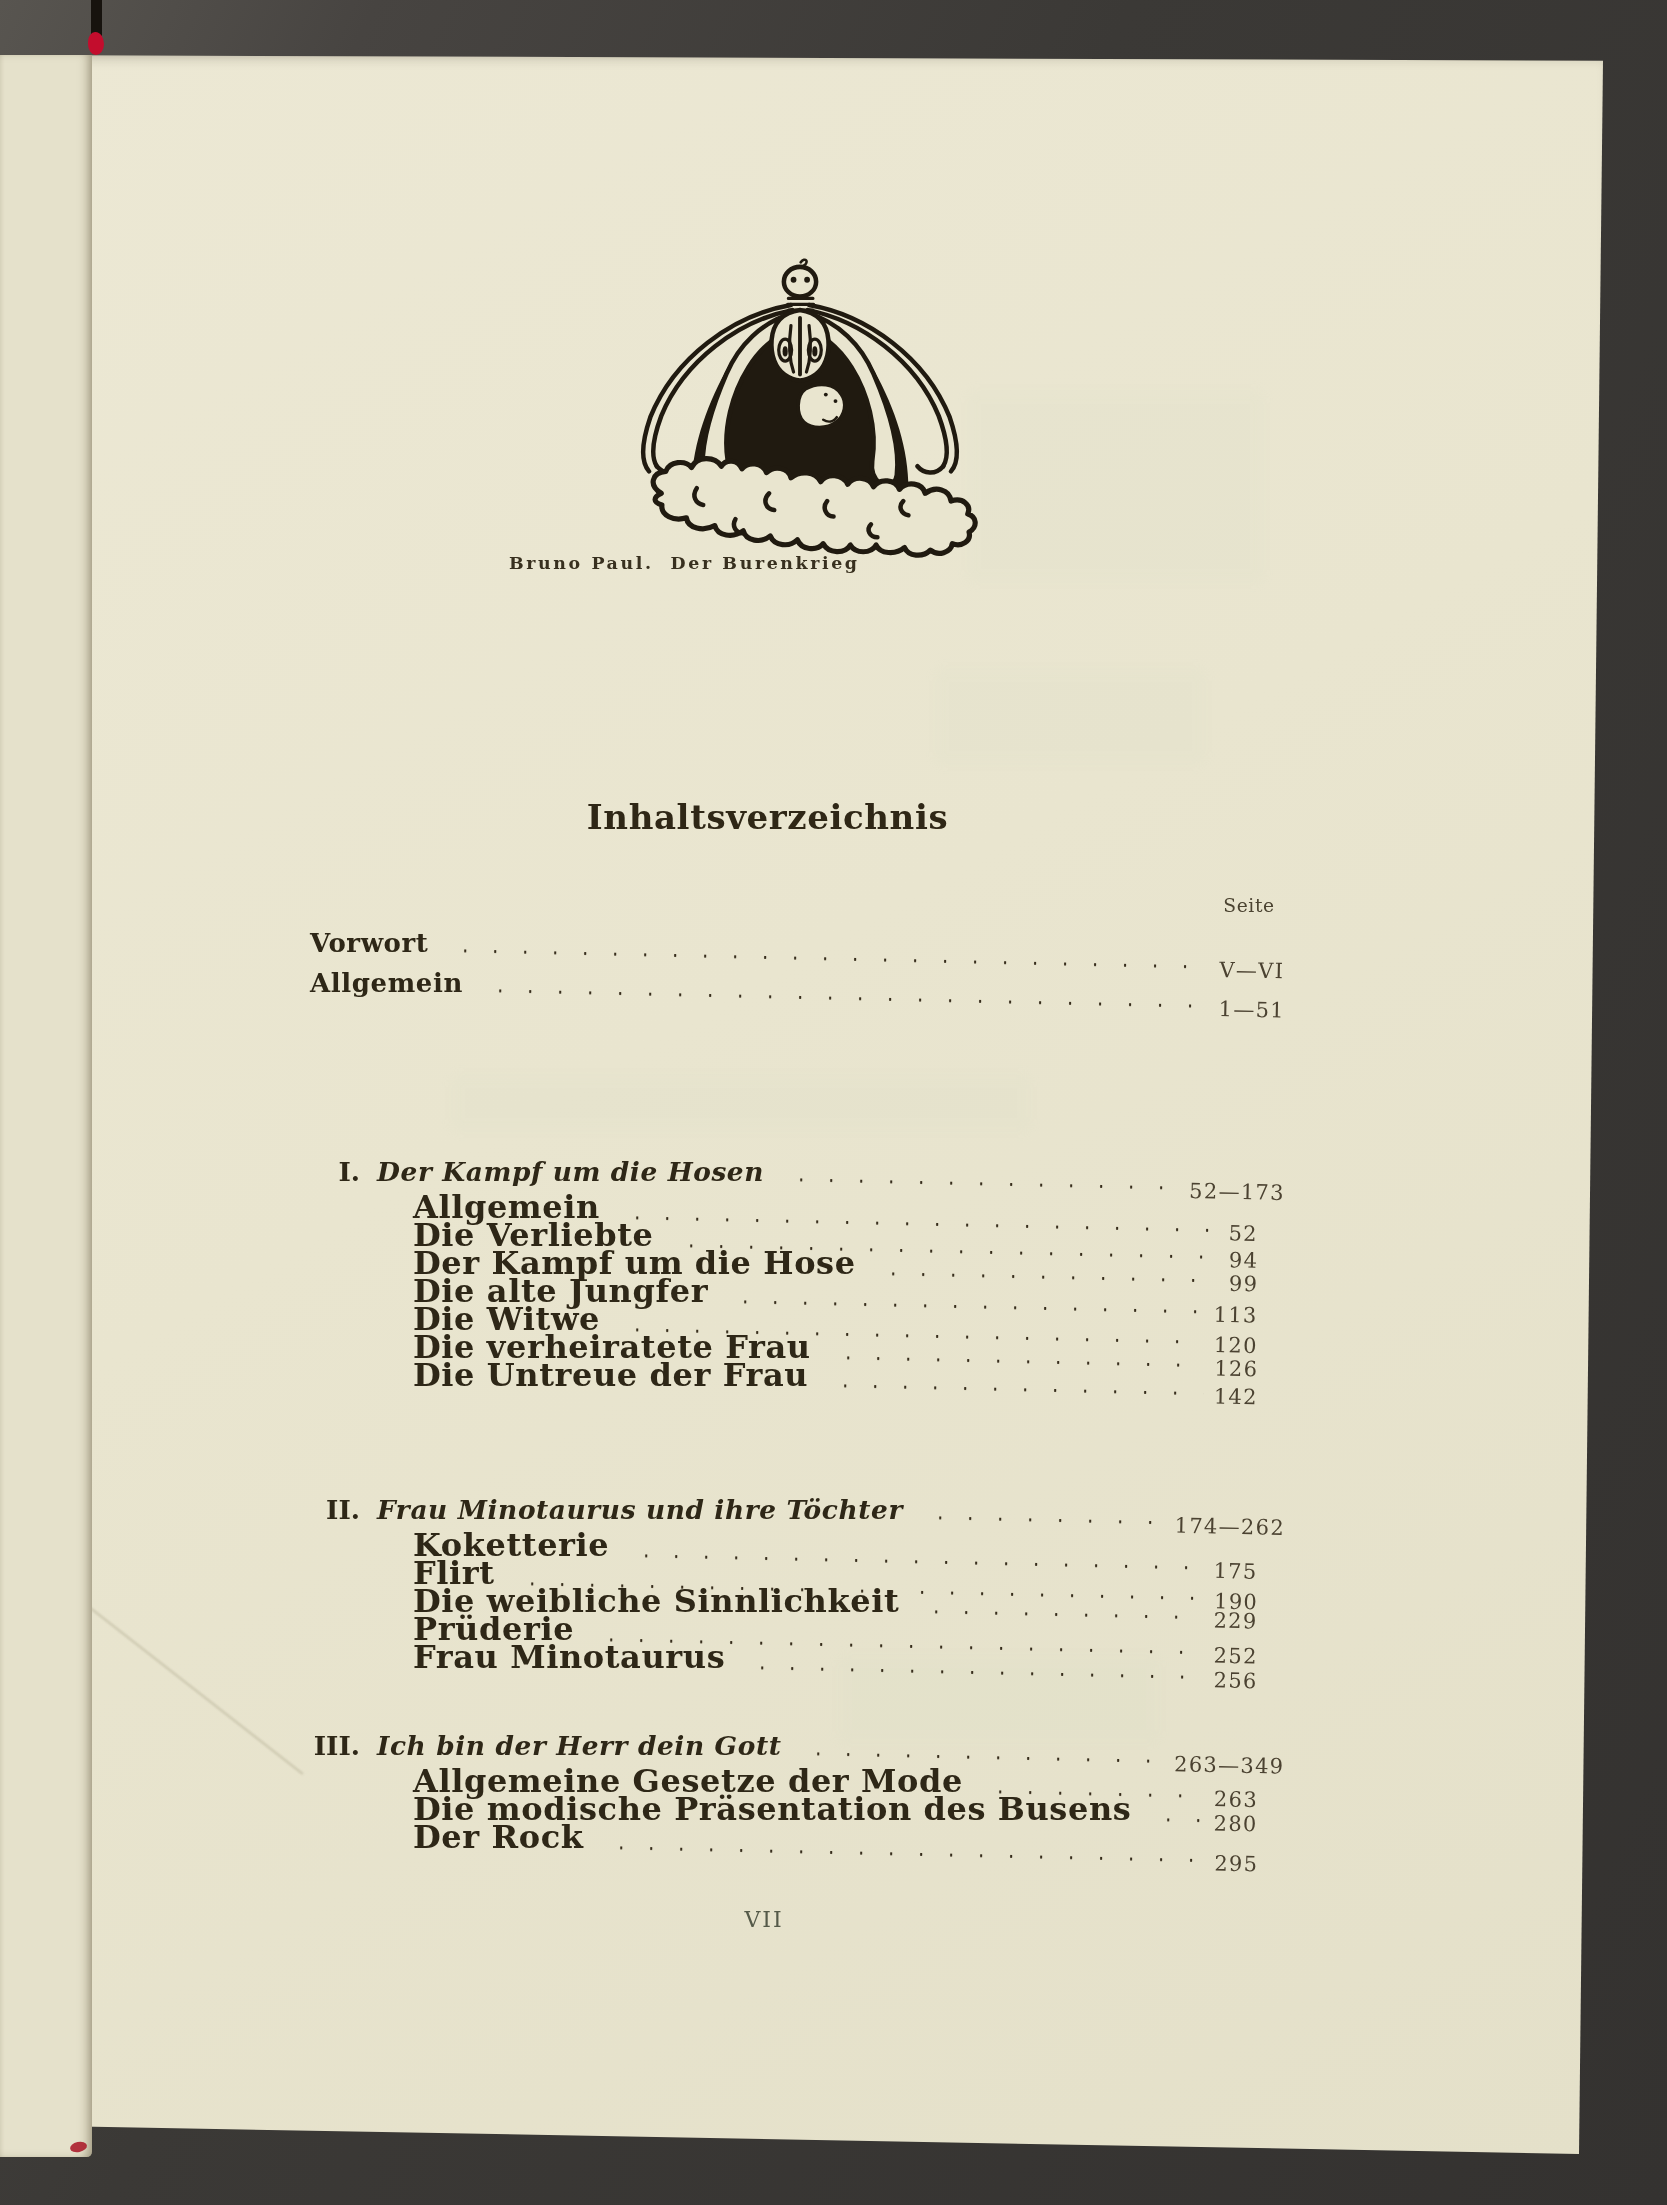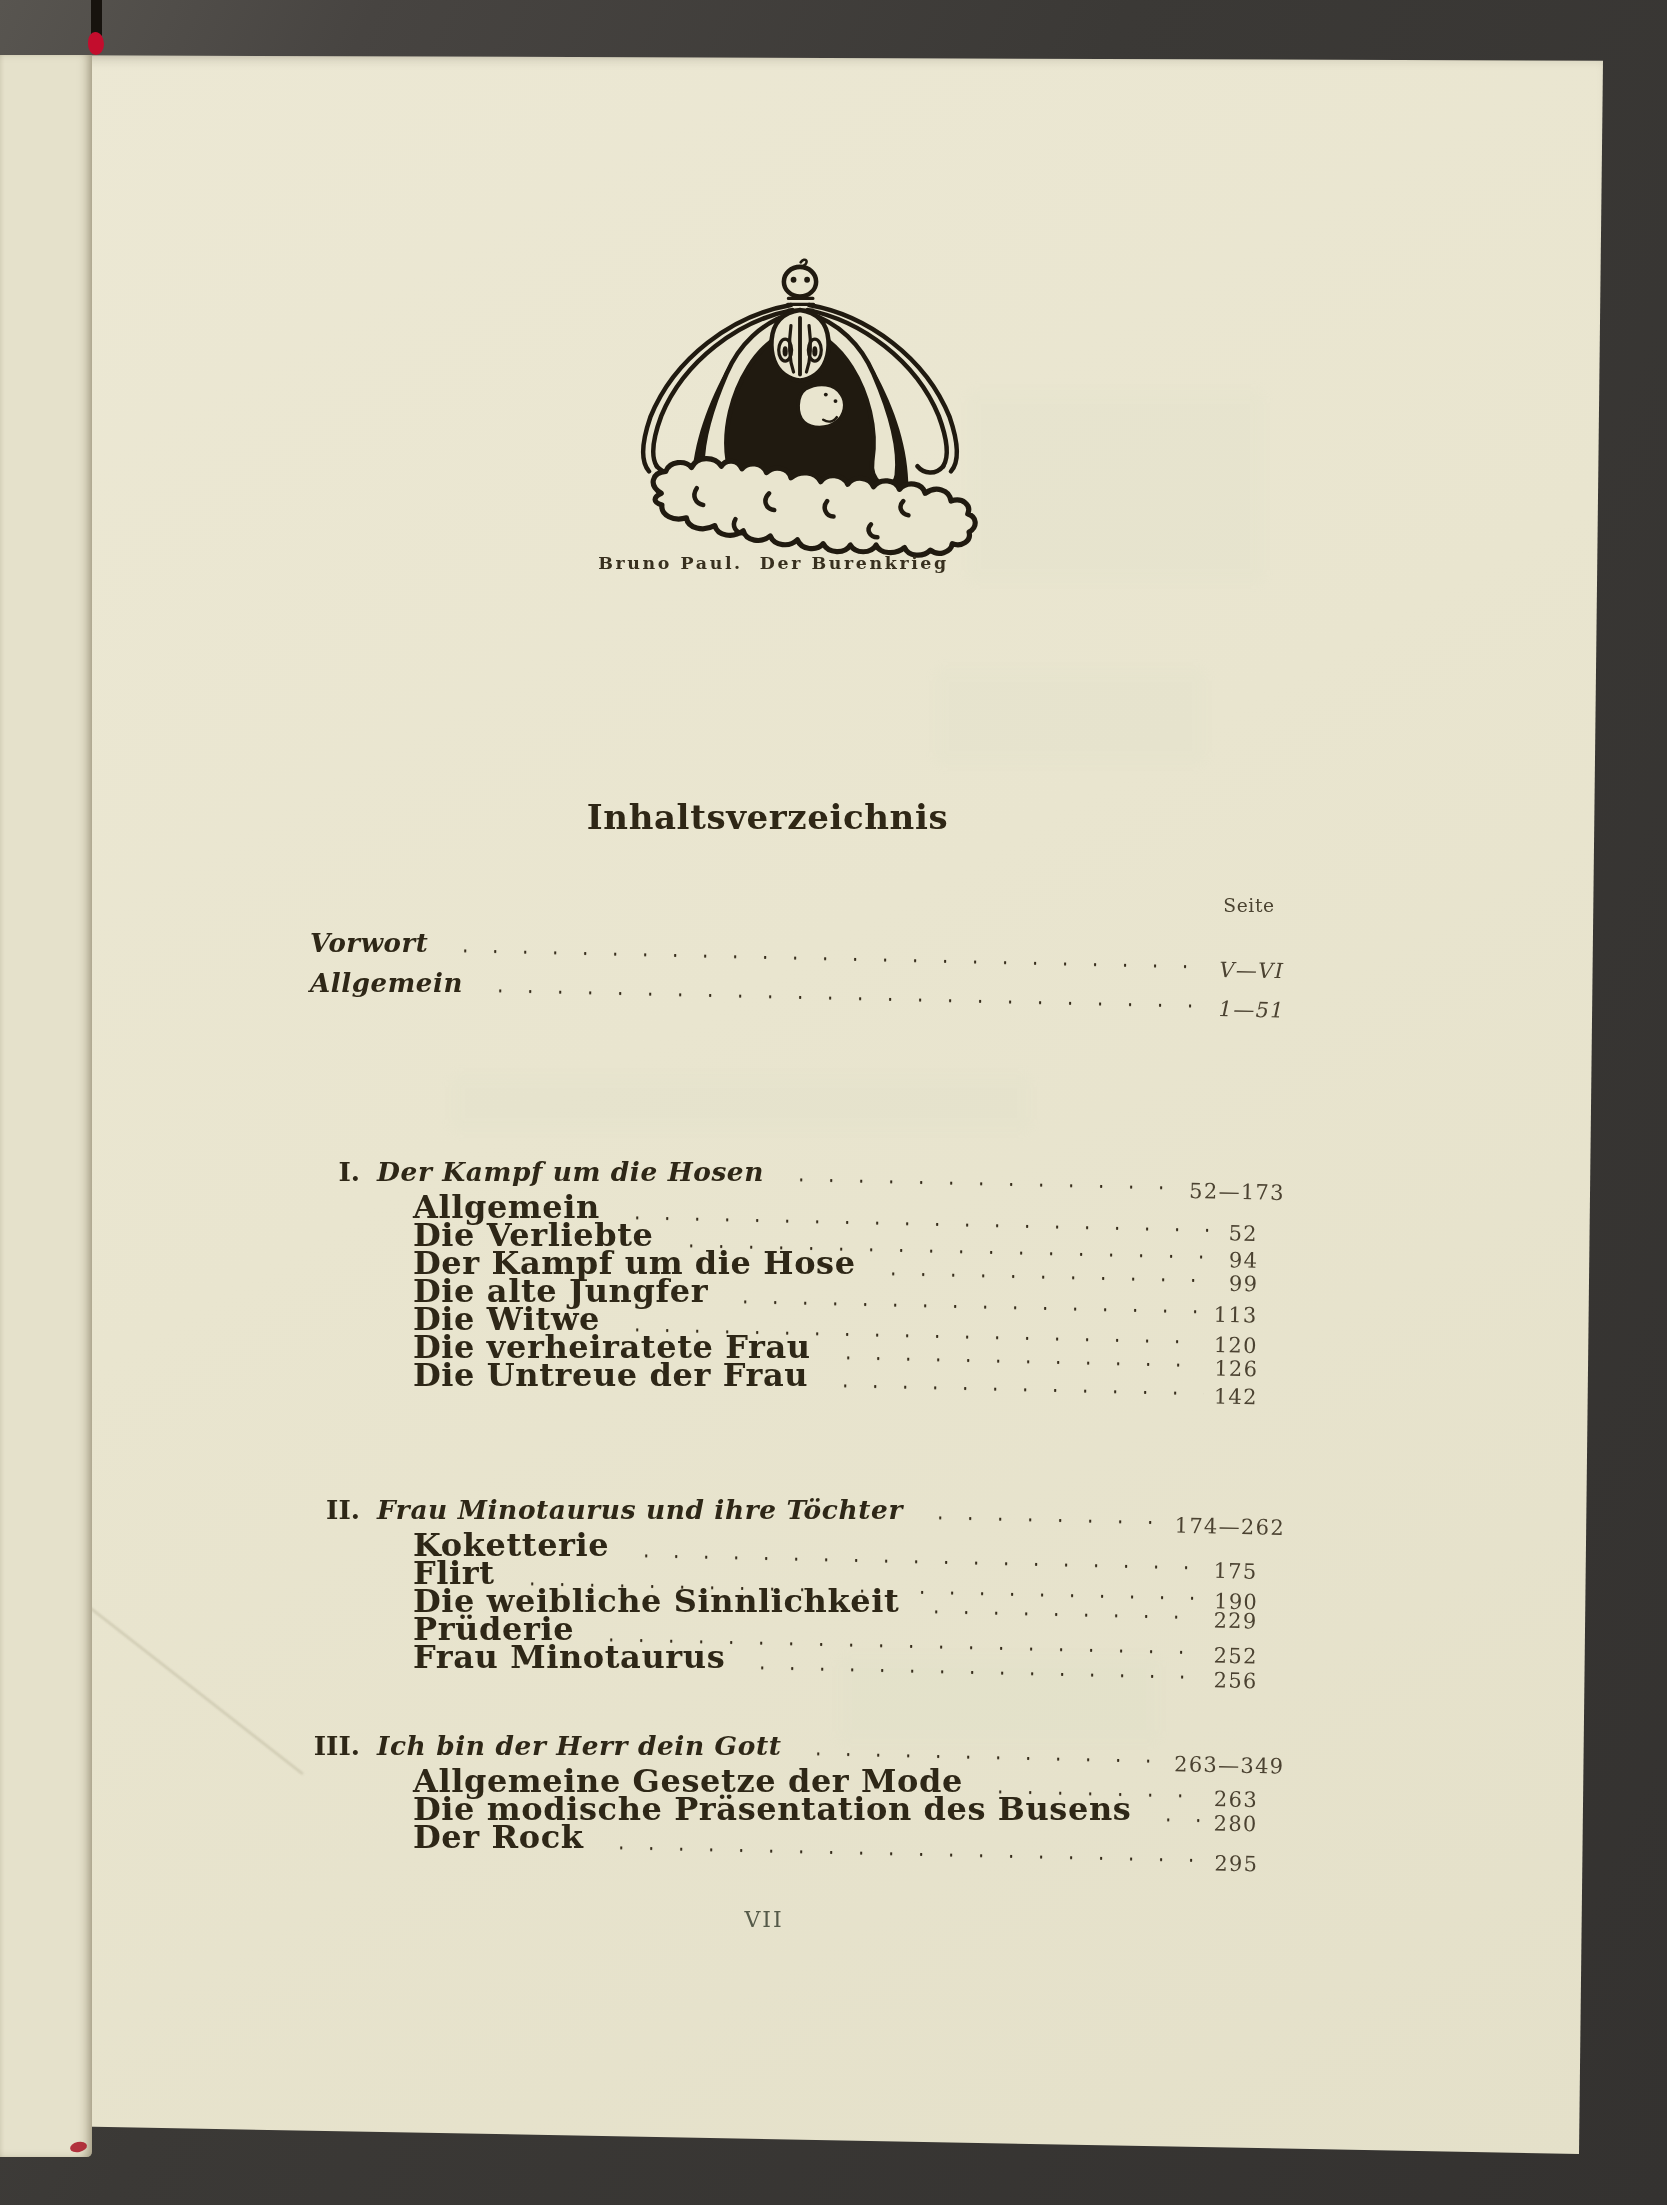--- a/index.html
+++ b/index.html
@@ -20,35 +20,35 @@
     box-shadow:inset -7.7px 0 10.3px -5.2px rgba(70,58,30,.5), inset 3.2px 0 5.8px -3.2px rgba(70,58,30,.2);
     border-bottom-right-radius:5.2px;
   }
   .ribbon{position:absolute;left:91px;top:0;width:11px;height:36px;background:#17130e;}
   .ribbon-tip{position:absolute;left:88px;top:32px;width:16px;height:22.6px;border-radius:45% 55% 50% 50%;background:#c30d2d;}
   .red-mark-bottom{position:absolute;left:70px;top:2142px;width:17px;height:9.7px;border-radius:50%;background:#a81325;opacity:.85;transform:rotate(-12deg);}
   .ghost{position:absolute;background:#c9d6bb;opacity:.07;filter:blur(5.8px);border-radius:6.4px;}
   .crease{position:absolute;left:19.3px;top:1496px;width:361px;height:1.9px;background:rgba(110,100,70,.25);filter:blur(1.3px);transform:rotate(38deg);transform-origin:0 0;}
 
   .illustration{position:absolute;left:600px;top:193px;width:400px;height:310px;}
-  .caption{position:absolute;left:509px;top:498px;width:529px;text-align:center;
+  .caption{position:absolute;left:509px;top:498px;width:529px;
     font-size:17.4px;font-weight:bold;letter-spacing:2.6px;color:#38301f;white-space:nowrap;}
   .caption .gap{display:inline-block;width:17px;}
 
   .doc-title{position:absolute;left:0;top:742px;width:1535px;text-align:center;
     font-size:34px;font-weight:bold;color:#2f2716;letter-spacing:0.6px;}
   .part-heading{position:absolute;left:0;top:1009px;width:1535px;text-align:center;
     font-size:32px;font-weight:bold;color:#302816;}
   .footer-folio{position:absolute;left:0;top:1852px;width:1528px;text-align:center;
     font-size:22px;letter-spacing:1.9px;color:#555a49;}
 
   .front-block{position:absolute;left:310px;top:835px;width:975px;}
   .seite-label{position:absolute;top:5.2px;right:10.3px;font-size:18.7px;color:#4b4331;letter-spacing:0.6px;}
   .front-rows{padding-top:27px;}
-  .front-rows .toc-row{height:40px;font-style:italic;}
+  .front-rows .toc-row{height:40px;}
   .front-rows .toc-label{font-size:26px;}
 
   .toc-row{display:flex;align-items:flex-end;height:28px;}
   .toc-label{font-weight:bold;color:#2e2717;font-size:32px;line-height:1.05;letter-spacing:0.6px;white-space:nowrap;}
   .toc-tail{flex:1;display:flex;align-items:flex-end;margin-left:17px;transform:rotate(1.25deg);transform-origin:0 80%;}
   .toc-dots{flex:1;height:7.7px;margin-bottom:3.2px;
     background-image:radial-gradient(circle 1.7px at 50% 3.9px,#352b1a 86%,rgba(0,0,0,0) 92%);
     background-size:30px 7.7px;background-repeat:repeat-x;background-position:5.2px 0;}
   .toc-num{font-size:21px;color:#4b4231;letter-spacing:1.3px;line-height:1;margin-left:10.3px;
     transform:translateY(7px);white-space:nowrap;}

